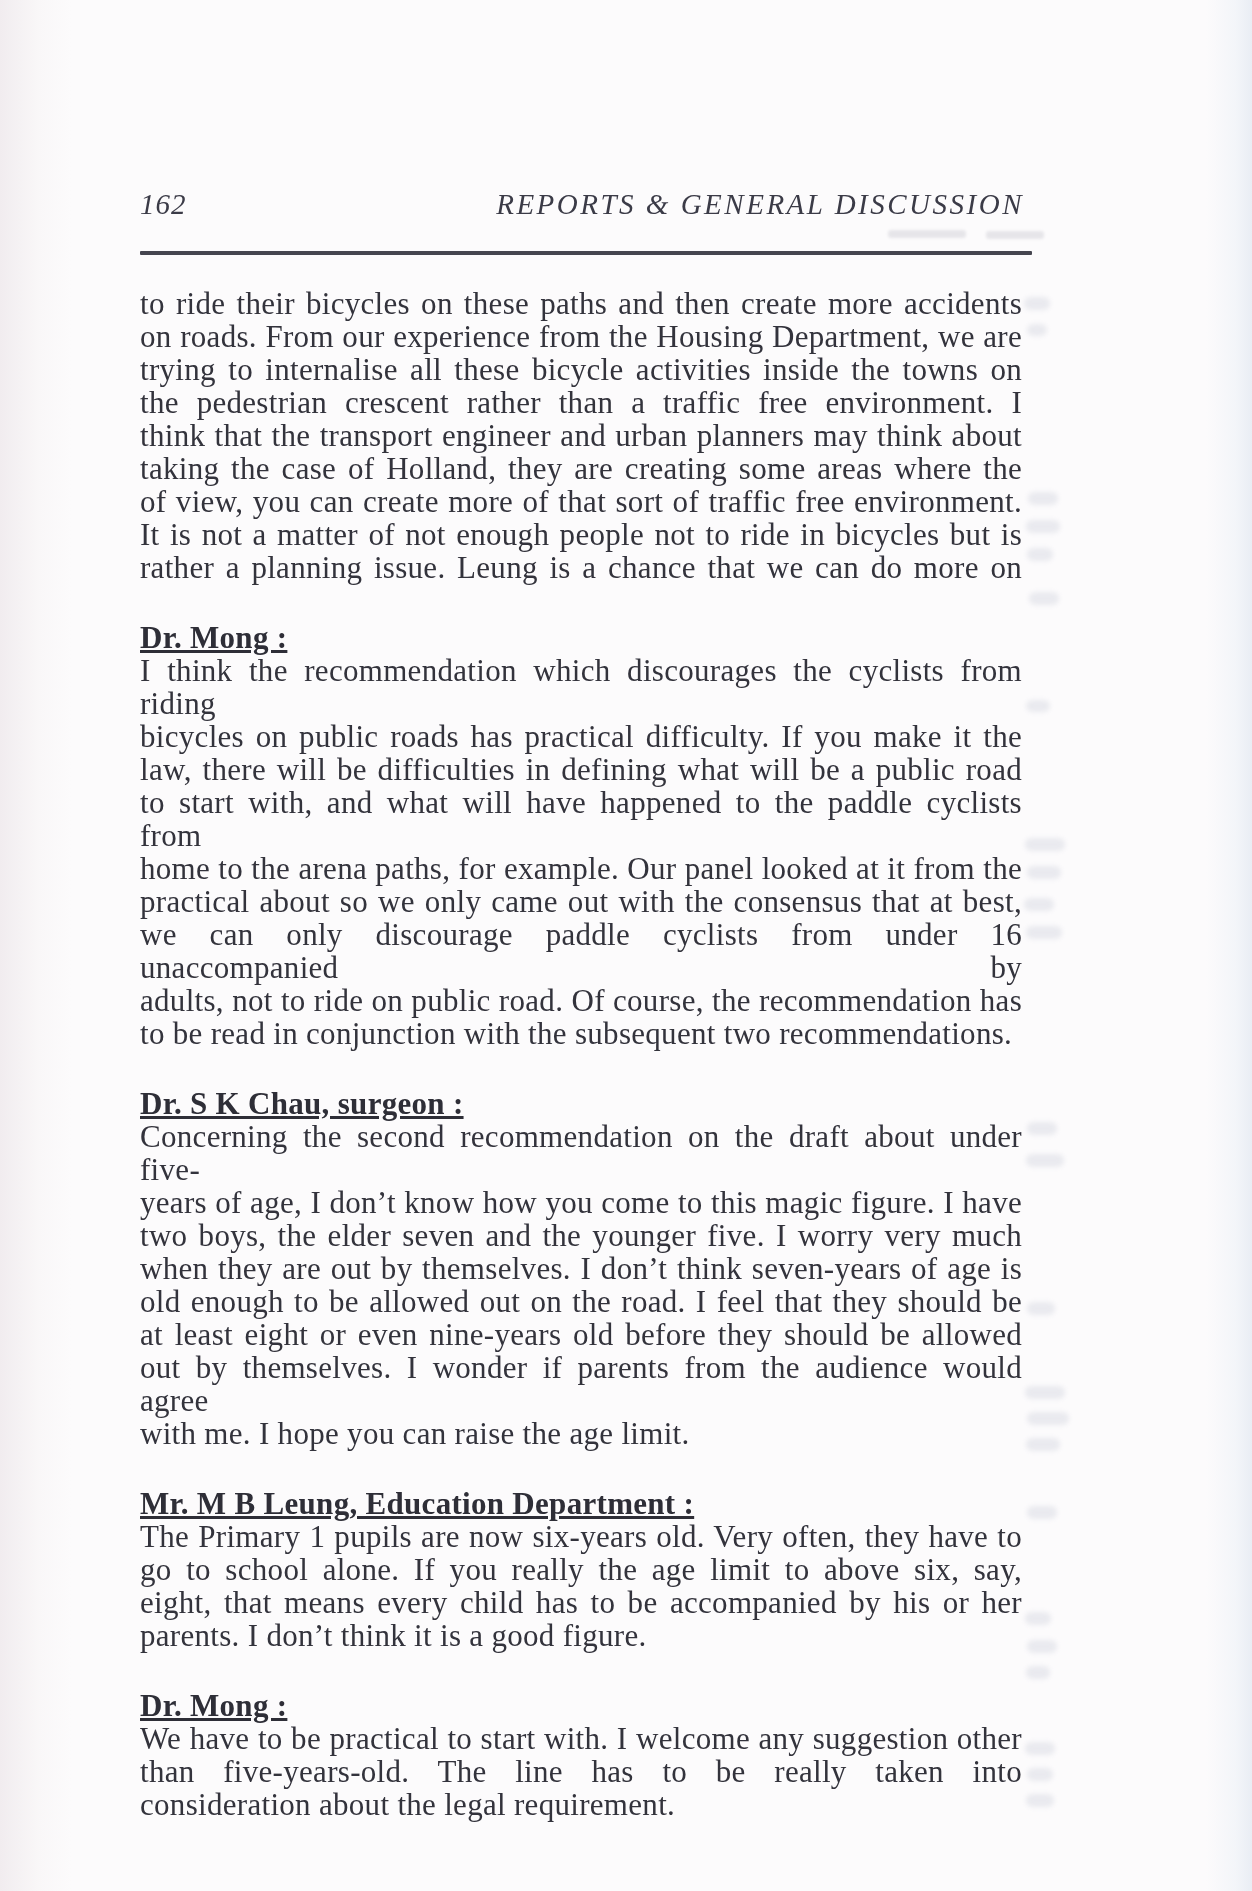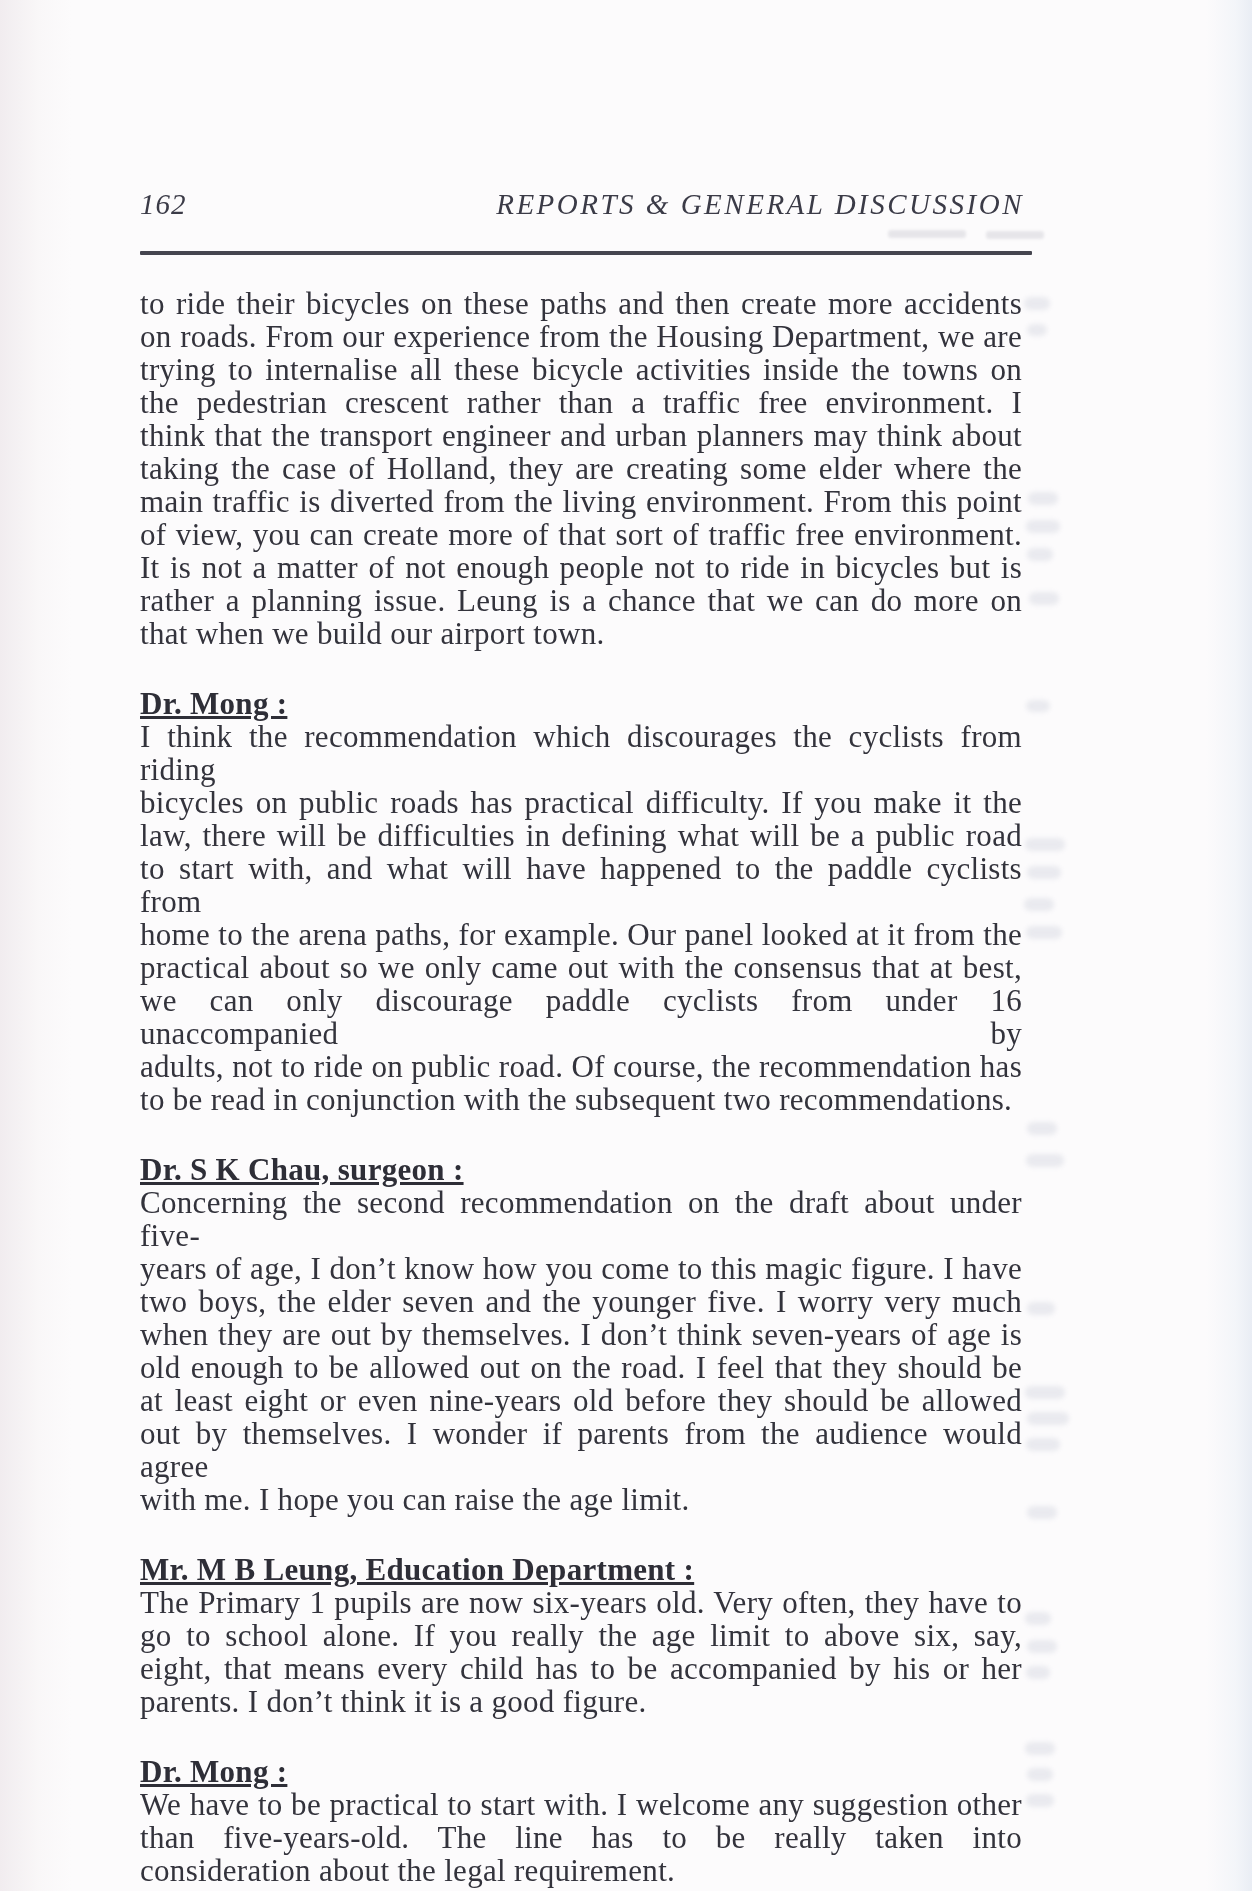--- a/index.html
+++ b/index.html
@@ -97,26 +97,24 @@
   <div class="smudge" style="left:888px; top:230px; width:78px; height:8px;"></div>
   <div class="smudge" style="left:986px; top:231px; width:58px; height:8px;"></div>
 
   <div class="body-text" id="sections">
       <div class="section">
         <div class="text-line">to ride their bicycles on these paths and then create more accidents</div>
         <div class="text-line">on roads.  From our experience from the Housing Department, we are</div>
         <div class="text-line">trying to internalise all these bicycle activities inside the towns on</div>
         <div class="text-line">the pedestrian crescent rather than a traffic free environment.  I</div>
         <div class="text-line">think that the transport engineer and urban planners may think about</div>
-        <div class="text-line">taking the case of Holland, they are creating some elder where the</div>
-        <div class="text-line">main traffic is diverted from the living environment.  From this point</div>
+        <div class="text-line">taking the case of Holland, they are creating some areas where the</div>
         <div class="text-line">of view, you can create more of that sort of traffic free environment.</div>
         <div class="text-line">It is not a matter of not enough people not to ride in bicycles but is</div>
         <div class="text-line">rather a planning issue.  Leung is a chance that we can do more on</div>
-        <div class="text-line last">that when we build our airport town.</div>
       </div>
       <div class="section">
         <div class="section-heading">Dr.  Mong  :</div>
         <div class="text-line">I think the recommendation which discourages the cyclists from riding</div>
         <div class="text-line">bicycles on public roads has practical difficulty.  If you make it the</div>
         <div class="text-line">law, there will be difficulties in defining what will be a public road</div>
         <div class="text-line">to start with, and what will have happened to the paddle cyclists from</div>
         <div class="text-line">home to the arena paths, for example.  Our panel looked at it from the</div>
         <div class="text-line">practical about so we only came out with the consensus that at best,</div>
         <div class="text-line">we can only discourage paddle cyclists from under 16 unaccompanied by</div>

